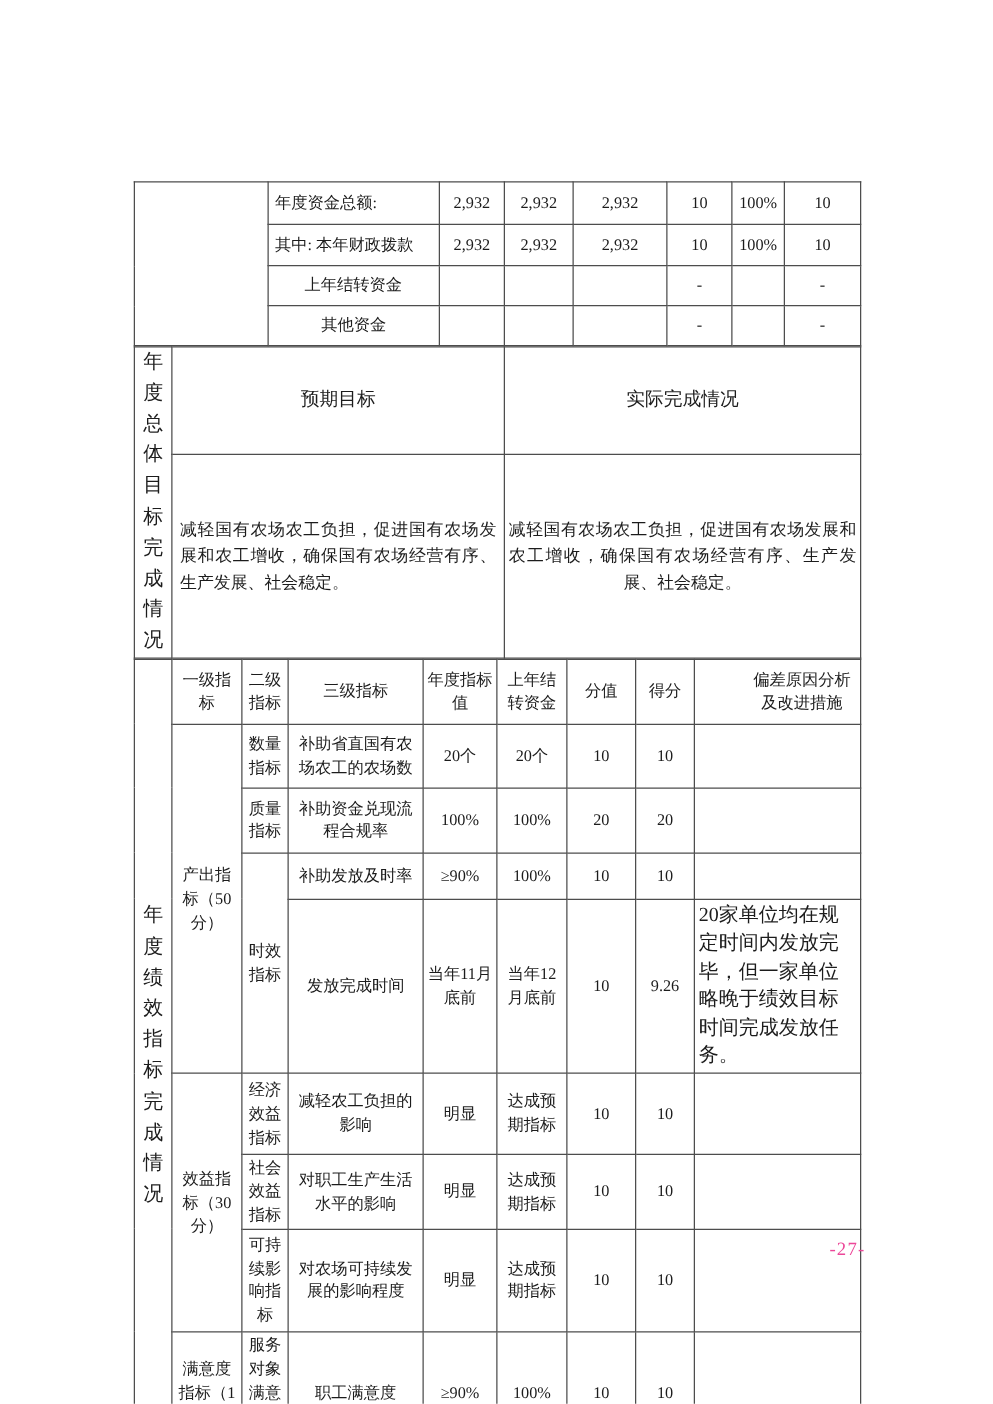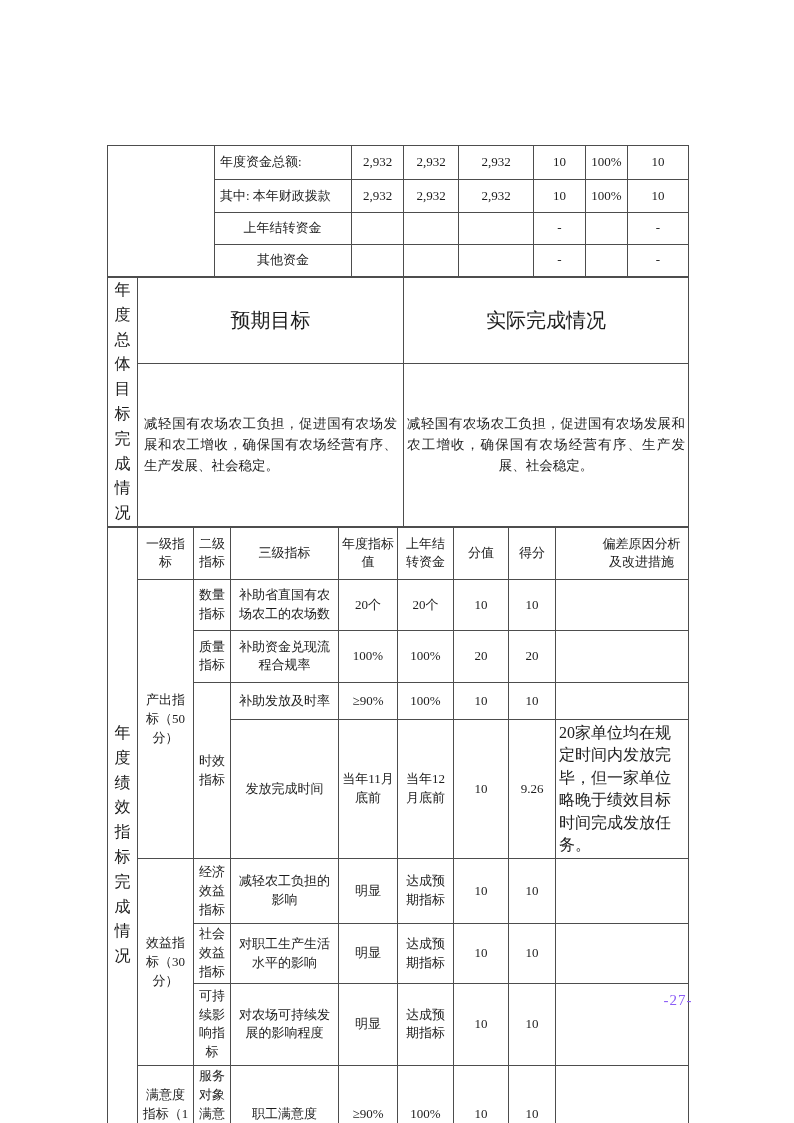--- a/index.html
+++ b/index.html
@@ -9,27 +9,27 @@
   }
   .sheet{position:absolute;left:107px;top:145px;width:581px;font-family:Liberation Serif, serif;}
   table{border-collapse:collapse;table-layout:fixed;width:581px;}
   td{
     border:1px solid #4d4d4d;text-align:center;vertical-align:middle;
     font-size:13px;line-height:1.45;padding:1px 2px;word-break:break-all;overflow:hidden;
   }
   .lft{text-align:left;padding-left:5px;}
   .rgt{text-align:center;padding-right:3px;}
   .vlabel{padding:0;line-height:1.55;font-size:16px;}
-  .goalhead{font-size:20px;}
+  .goalhead{font-size:15px;}
   .goaltxt{font-size:13.5px;line-height:1.55;text-align:justify;text-align-last:left;padding:2px 6px;}
   .goaltxt2{font-size:13.5px;line-height:1.55;text-align:justify;text-align-last:center;padding:2px 3px;}
   .dev{font-size:16px;line-height:1.4;text-align:left;text-align-last:left;padding:2px 3px;}
   .w7{display:inline-block;max-width:98px;margin-left:39px;}
   .pageno{position:absolute;top:992px;left:648px;width:60px;text-align:center;
-    font-size:15px;letter-spacing:1px;color:#8b5cf6;}
+    font-size:15px;letter-spacing:1px;color:#ec4899;}
 </style>
 </head>
 <body>
 
 <div class="sheet">
 
   <table>
     <colgroup>
       <col style="width:107px">
         <col style="width:137px">

